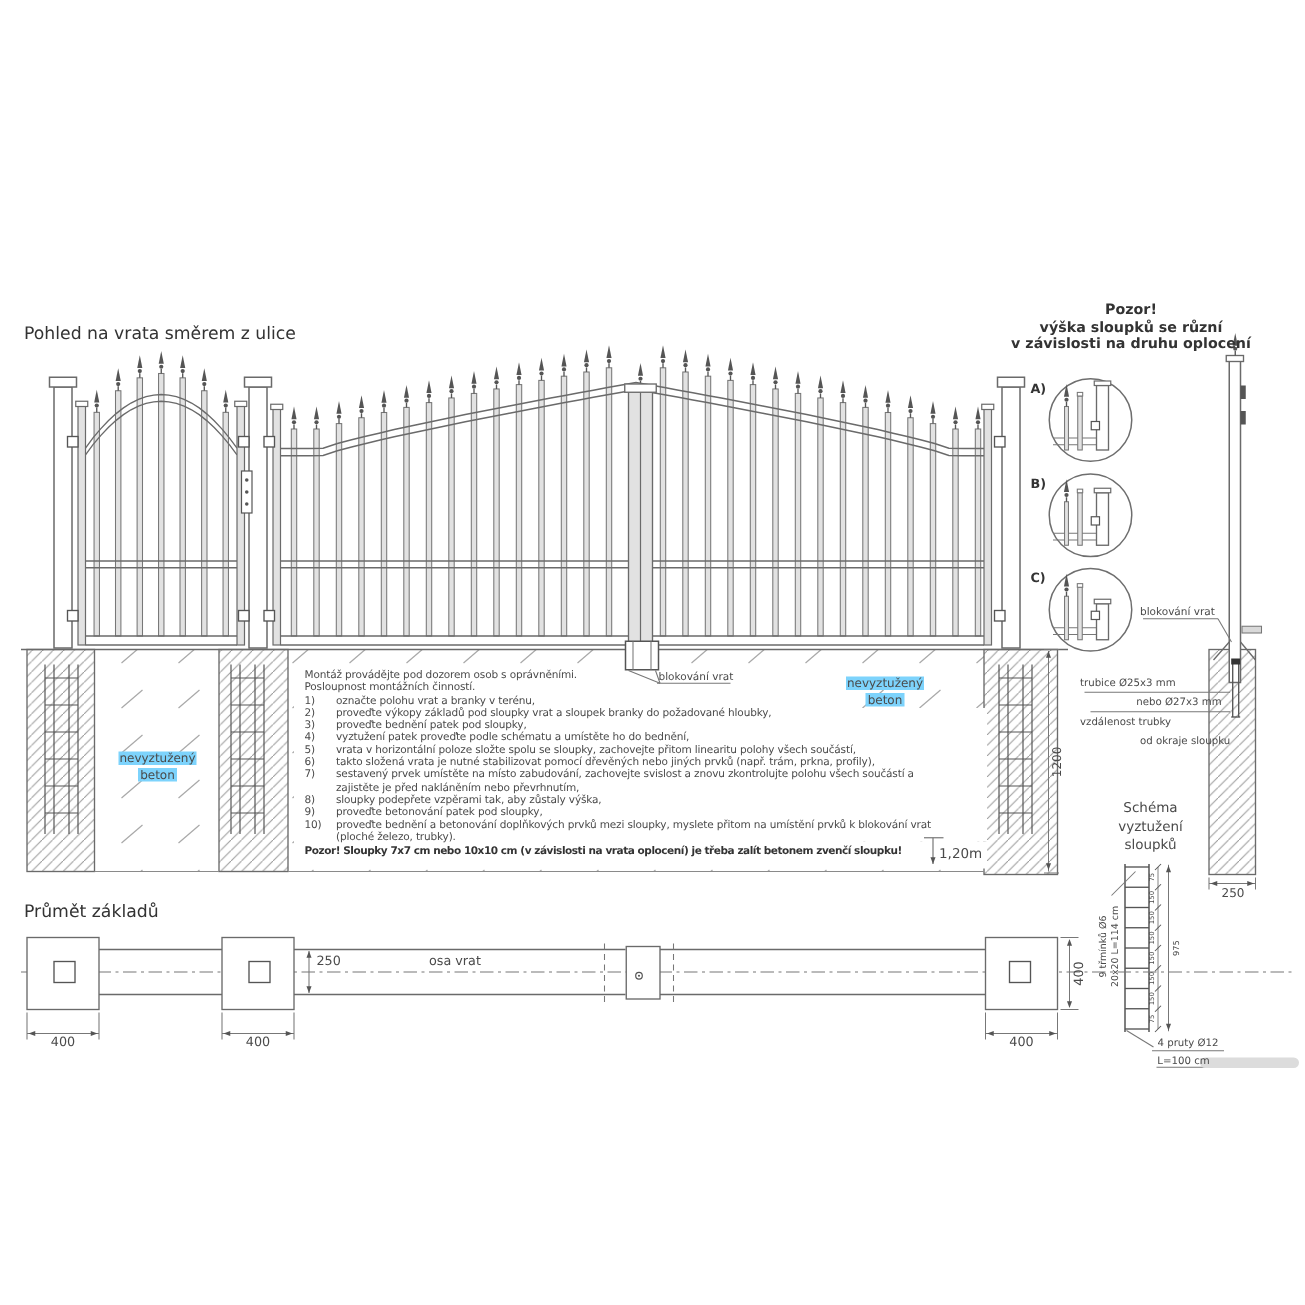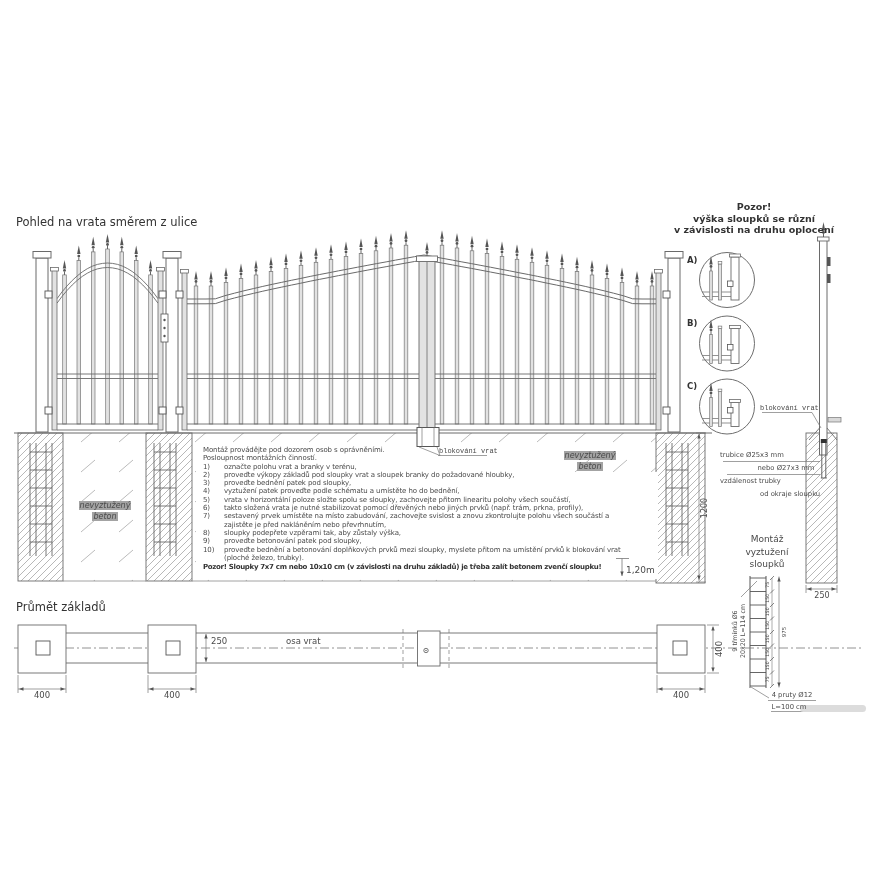--- a/index.html
+++ b/index.html
@@ -11,25 +11,25 @@
   .ttl{position:absolute;font-weight:normal;font-size:11.5px;color:#333;white-space:nowrap;}
   .notice{position:absolute;left:648px;top:201px;width:212px;text-align:center;
           font-weight:bold;font-size:9.5px;line-height:11.5px;color:#333;}
   .instr{position:absolute;left:203px;top:446px;width:430px;font-size:7px;line-height:8.3px;
          letter-spacing:-0.1px;color:#4a4a4a;}
   .instr .row{display:flex;}
   .instr .n{width:21px;flex:none;}
   .instr .t{flex:1;}
   .warn{position:absolute;left:203px;top:563px;font-size:7px;font-weight:bold;letter-spacing:-0.3px;
         color:#333;white-space:nowrap;}
-  .small7{font-size:7px;font-family:Liberation Mono, monospace;}
+  .small7{font-size:7px;}
   .small68{font-size:6.8px;}
   .ctr{text-align:center;}
   .nevyz{width:74px;text-align:center;font-size:8px;line-height:10.5px;}
-  .nevyz span{background:#a3a3a3;padding:0 1px;font-style:italic;}
+  .nevyz span{background:#7dd3fc;padding:0 1px;}
   .schema-title{position:absolute;left:736px;top:533px;width:62px;text-align:center;
                 font-size:9px;line-height:12.5px;color:#4a4a4a;}
   .abc{position:absolute;font-size:8.5px;font-weight:bold;color:#333;}
 </style>
 </head>
 <body>
 
 <div class="canvas">
 
   <svg id="art" width="870" height="870" viewBox="0 0 870 870">
@@ -510,21 +510,21 @@
     <div class="row">
         <span class="n">9)</span>
         <span class="t">proveďte betonování patek pod sloupky,</span>
       </div>
     <div class="row">
         <span class="n">10)</span>
         <span class="t">proveďte bednění a betonování doplňkových prvků mezi sloupky, myslete přitom na umístění prvků k blokování vrat (ploché železo, trubky).</span>
       </div>
   </div>
 
-  <div class="warn">Pozor! Sloupky 7x7 cm nebo 10x10 cm (v závislosti na druhu základů) je třeba zalít betonem zvenčí sloupku!</div>
+  <div class="warn">Pozor! Sloupky 7x7 cm nebo 10x10 cm (v závislosti na vrata oplocení) je třeba zalít betonem zvenčí sloupku!</div>
 
   <div class="lbl nevyz" style="left:68px;top:501px;">
     <div><span>nevyztužený</span></div>
     <div><span>beton</span></div>
   </div>
   <div class="lbl nevyz" style="left:558px;top:451px;width:64px;">
     <div><span>nevyztužený</span></div>
     <div><span>beton</span></div>
   </div>
 
@@ -532,21 +532,21 @@
   <div class="lbl small7" style="left:760px;top:404px;">blokování vrat</div>
   <div class="lbl" style="left:626px;top:565px;font-size:9px;">1,20m</div>
   <div class="lbl" style="left:808px;top:591px;width:28px;text-align:center;font-size:8px;">250</div>
 
   <div class="lbl small68 ctr" style="left:720px;top:451px;width:60px;">trubice Ø25x3 mm</div>
   <div class="lbl small68 ctr" style="left:720px;top:464px;width:60px;margin-left:36px;">nebo Ø27x3 mm</div>
   <div class="lbl small68 ctr" style="left:720px;top:477px;width:60px;">vzdálenost trubky</div>
   <div class="lbl small68 ctr" style="left:760px;top:490px;width:60px;">od okraje sloupku</div>
 
   <div class="schema-title">
-    <div>Montáž</div>
+    <div>Schéma</div>
     <div>vyztužení</div>
     <div>sloupků</div>
   </div>
   <div class="lbl small68 ctr" style="left:766px;top:691px;width:52px;text-align:center;">4 pruty Ø12</div>
   <div class="lbl small68 ctr" style="left:766px;top:702.5px;width:46px;">L=100 cm</div>
 
   <div class="abc" style="left:687px;top:255px;">A)</div>
   <div class="abc" style="left:687px;top:318px;">B)</div>
   <div class="abc" style="left:687px;top:381px;">C)</div>
 

